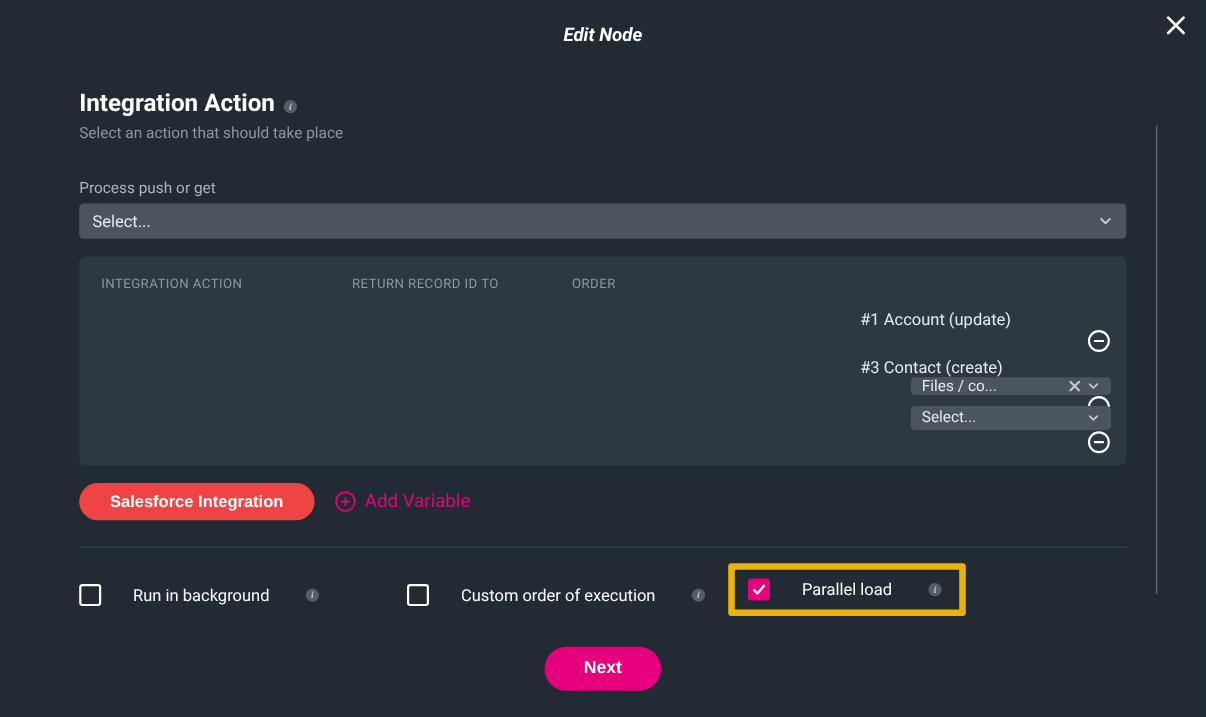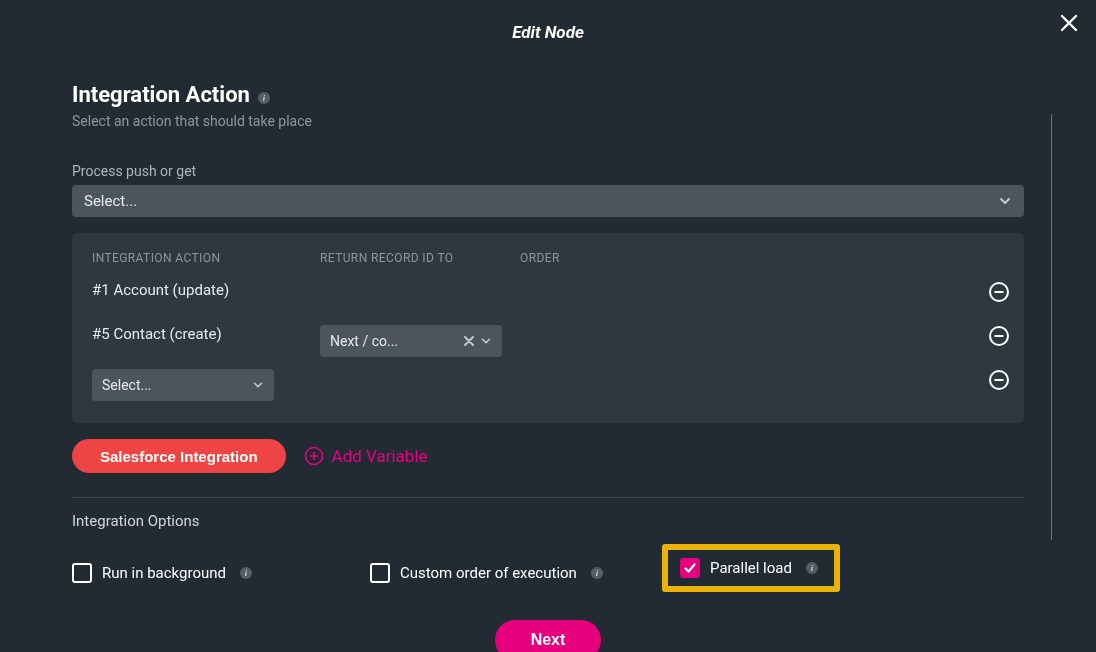--- a/index.html
+++ b/index.html
@@ -101,23 +101,24 @@
     color: #8f969e;
     letter-spacing: 0.4px;
     margin-bottom: 16px;
     padding-left: 6px;
   }
   .col1 { width: 228px; }
   .col2 { width: 200px; }
   .col3 { flex: 1; }
   .row {
     display: flex;
-    align-items: flex-start;
+    align-items: flex-end;
     height: 44px;
     padding-left: 6px;
+    flex-direction: column;
   }
   .row .label {
     width: 228px;
     font-size: 15px;
     color: #e8eaec;
   }
   .row .mini-select {
     width: 182px;
     height: 32px;
     background: #4c555e;
@@ -194,21 +195,21 @@
     background: #fff;
   }
   .options-row {
     display: flex;
     margin-top: 24px;
     gap: 0;
   }
   .opt {
     display: flex;
     align-items: center;
-    gap: 10px;
+    gap: 29px;
   }
   .opt1 { width: 298px; }
   .opt2 { width: 292px; }
   .opt3highlight {
     border: 6px solid #eab308;
     border-radius: 3px;
     padding: 8px 16px 8px 12px;
     margin-top: -10px;
   }
   .checkbox {
@@ -288,23 +289,23 @@
         <div class="label">#1 Account (update)</div>
         <div class="remove">
           <svg width="22" height="22" viewBox="0 0 22 22">
               <circle cx="11" cy="11" r="9" stroke="#fff" stroke-width="2" fill="none"></circle>
               <line x1="6.5" y1="11" x2="15.5" y2="11" stroke="#fff" stroke-width="2"></line>
             </svg>
         </div>
       </div>
 
       <div class="row">
-        <div class="label">#5 Contact (create)</div>
+        <div class="label">#3 Contact (create)</div>
         <div class="mini-select">
-          <span class="val">Next / co...</span>
+          <span class="val">Files / co...</span>
           <span class="clear">
               <svg width="10" height="10" viewBox="0 0 10 10">
                 <path d="M1 1 L9 9 M9 1 L1 9" stroke="#c8ccd0" stroke-width="1.8" stroke-linecap="round"></path>
               </svg>
             </span>
           <span class="caret-down">
               <svg width="12" height="12" viewBox="0 0 14 14">
                 <path d="M3 5 L7 9 L11 5" stroke="#c8ccd0" stroke-width="1.8" fill="none" stroke-linecap="round" stroke-linejoin="round"></path>
               </svg>
             </span>
@@ -342,24 +343,20 @@
             <circle cx="10" cy="10" r="8.5" stroke="#e6007e" stroke-width="1.6" fill="none"></circle>
             <line x1="10" y1="6" x2="10" y2="14" stroke="#e6007e" stroke-width="1.6"></line>
             <line x1="6" y1="10" x2="14" y2="10" stroke="#e6007e" stroke-width="1.6"></line>
           </svg>
         <span>Add Variable</span>
       </span>
     </div>
 
     <hr class="divider">
 
-    <div class="section-header">
-      <span class="label">Integration Options</span>
-      <span><span class="minus"></span></span>
-    </div>
 
     <div class="options-row">
       <div class="opt opt1">
         <span class="checkbox"></span>
         <span class="text">Run in background</span>
         <span class="info-icon">i</span>
       </div>
       <div class="opt opt2">
         <span class="checkbox"></span>
         <span class="text">Custom order of execution</span>

